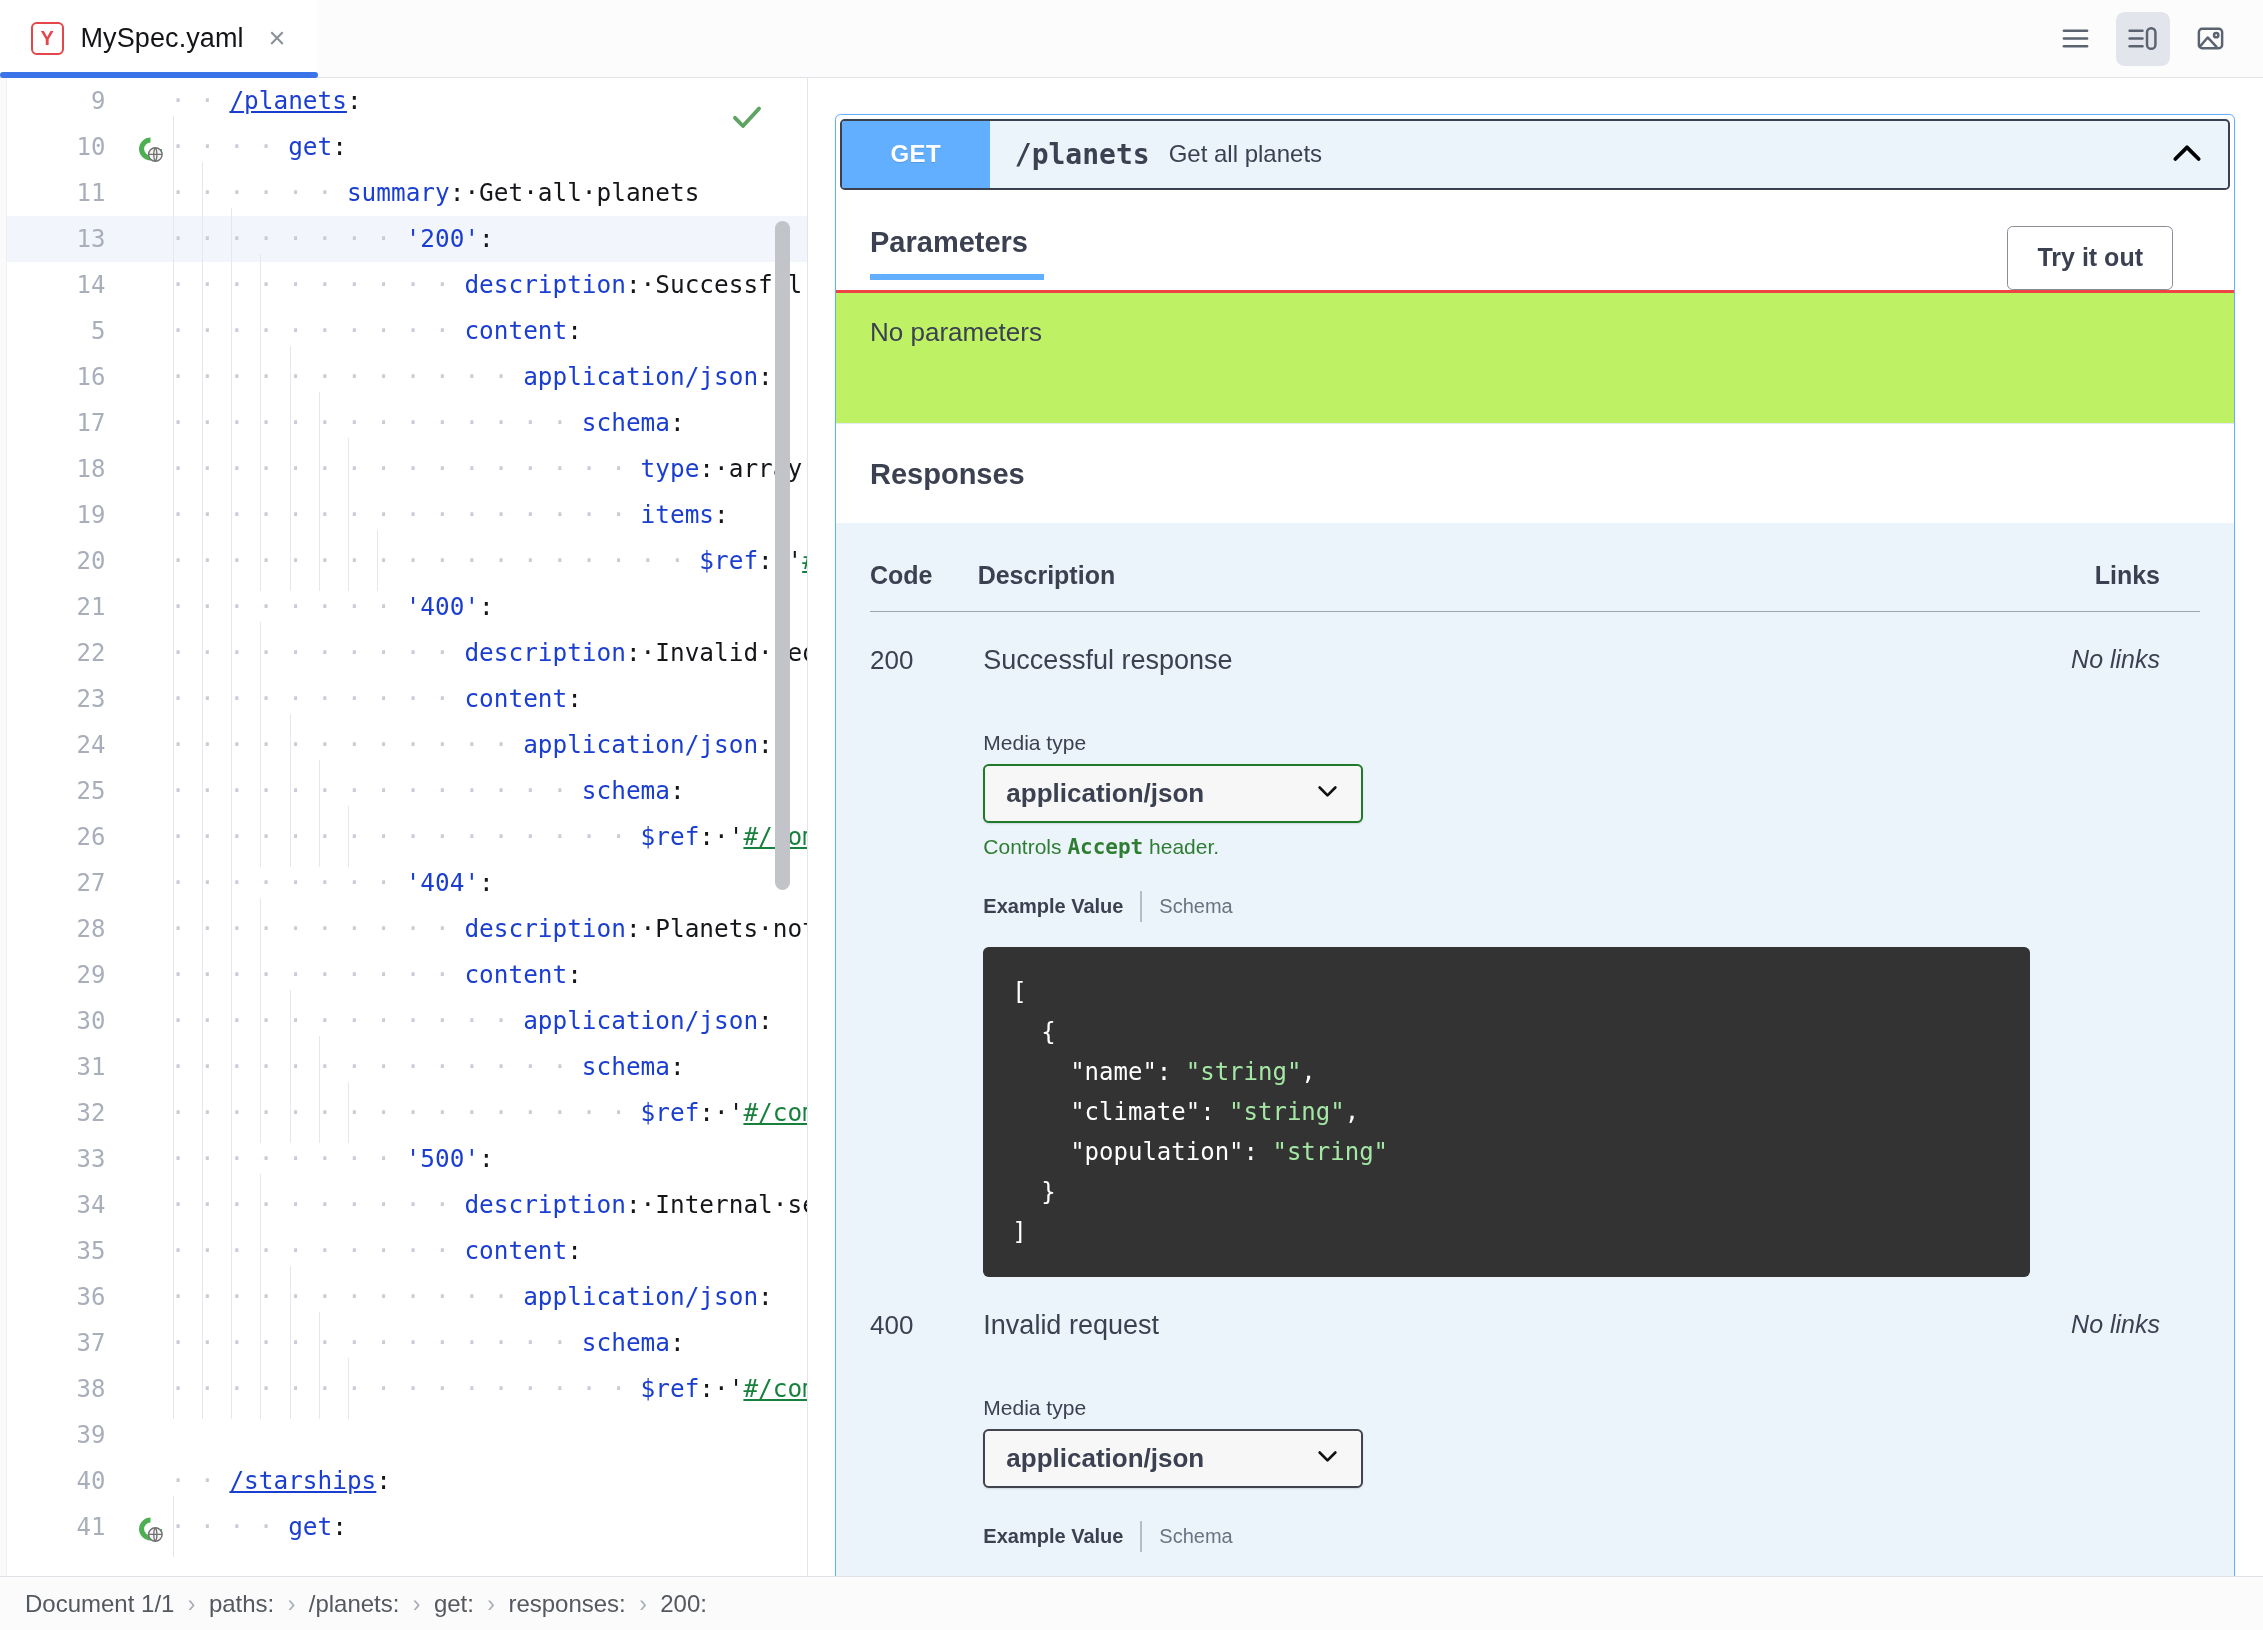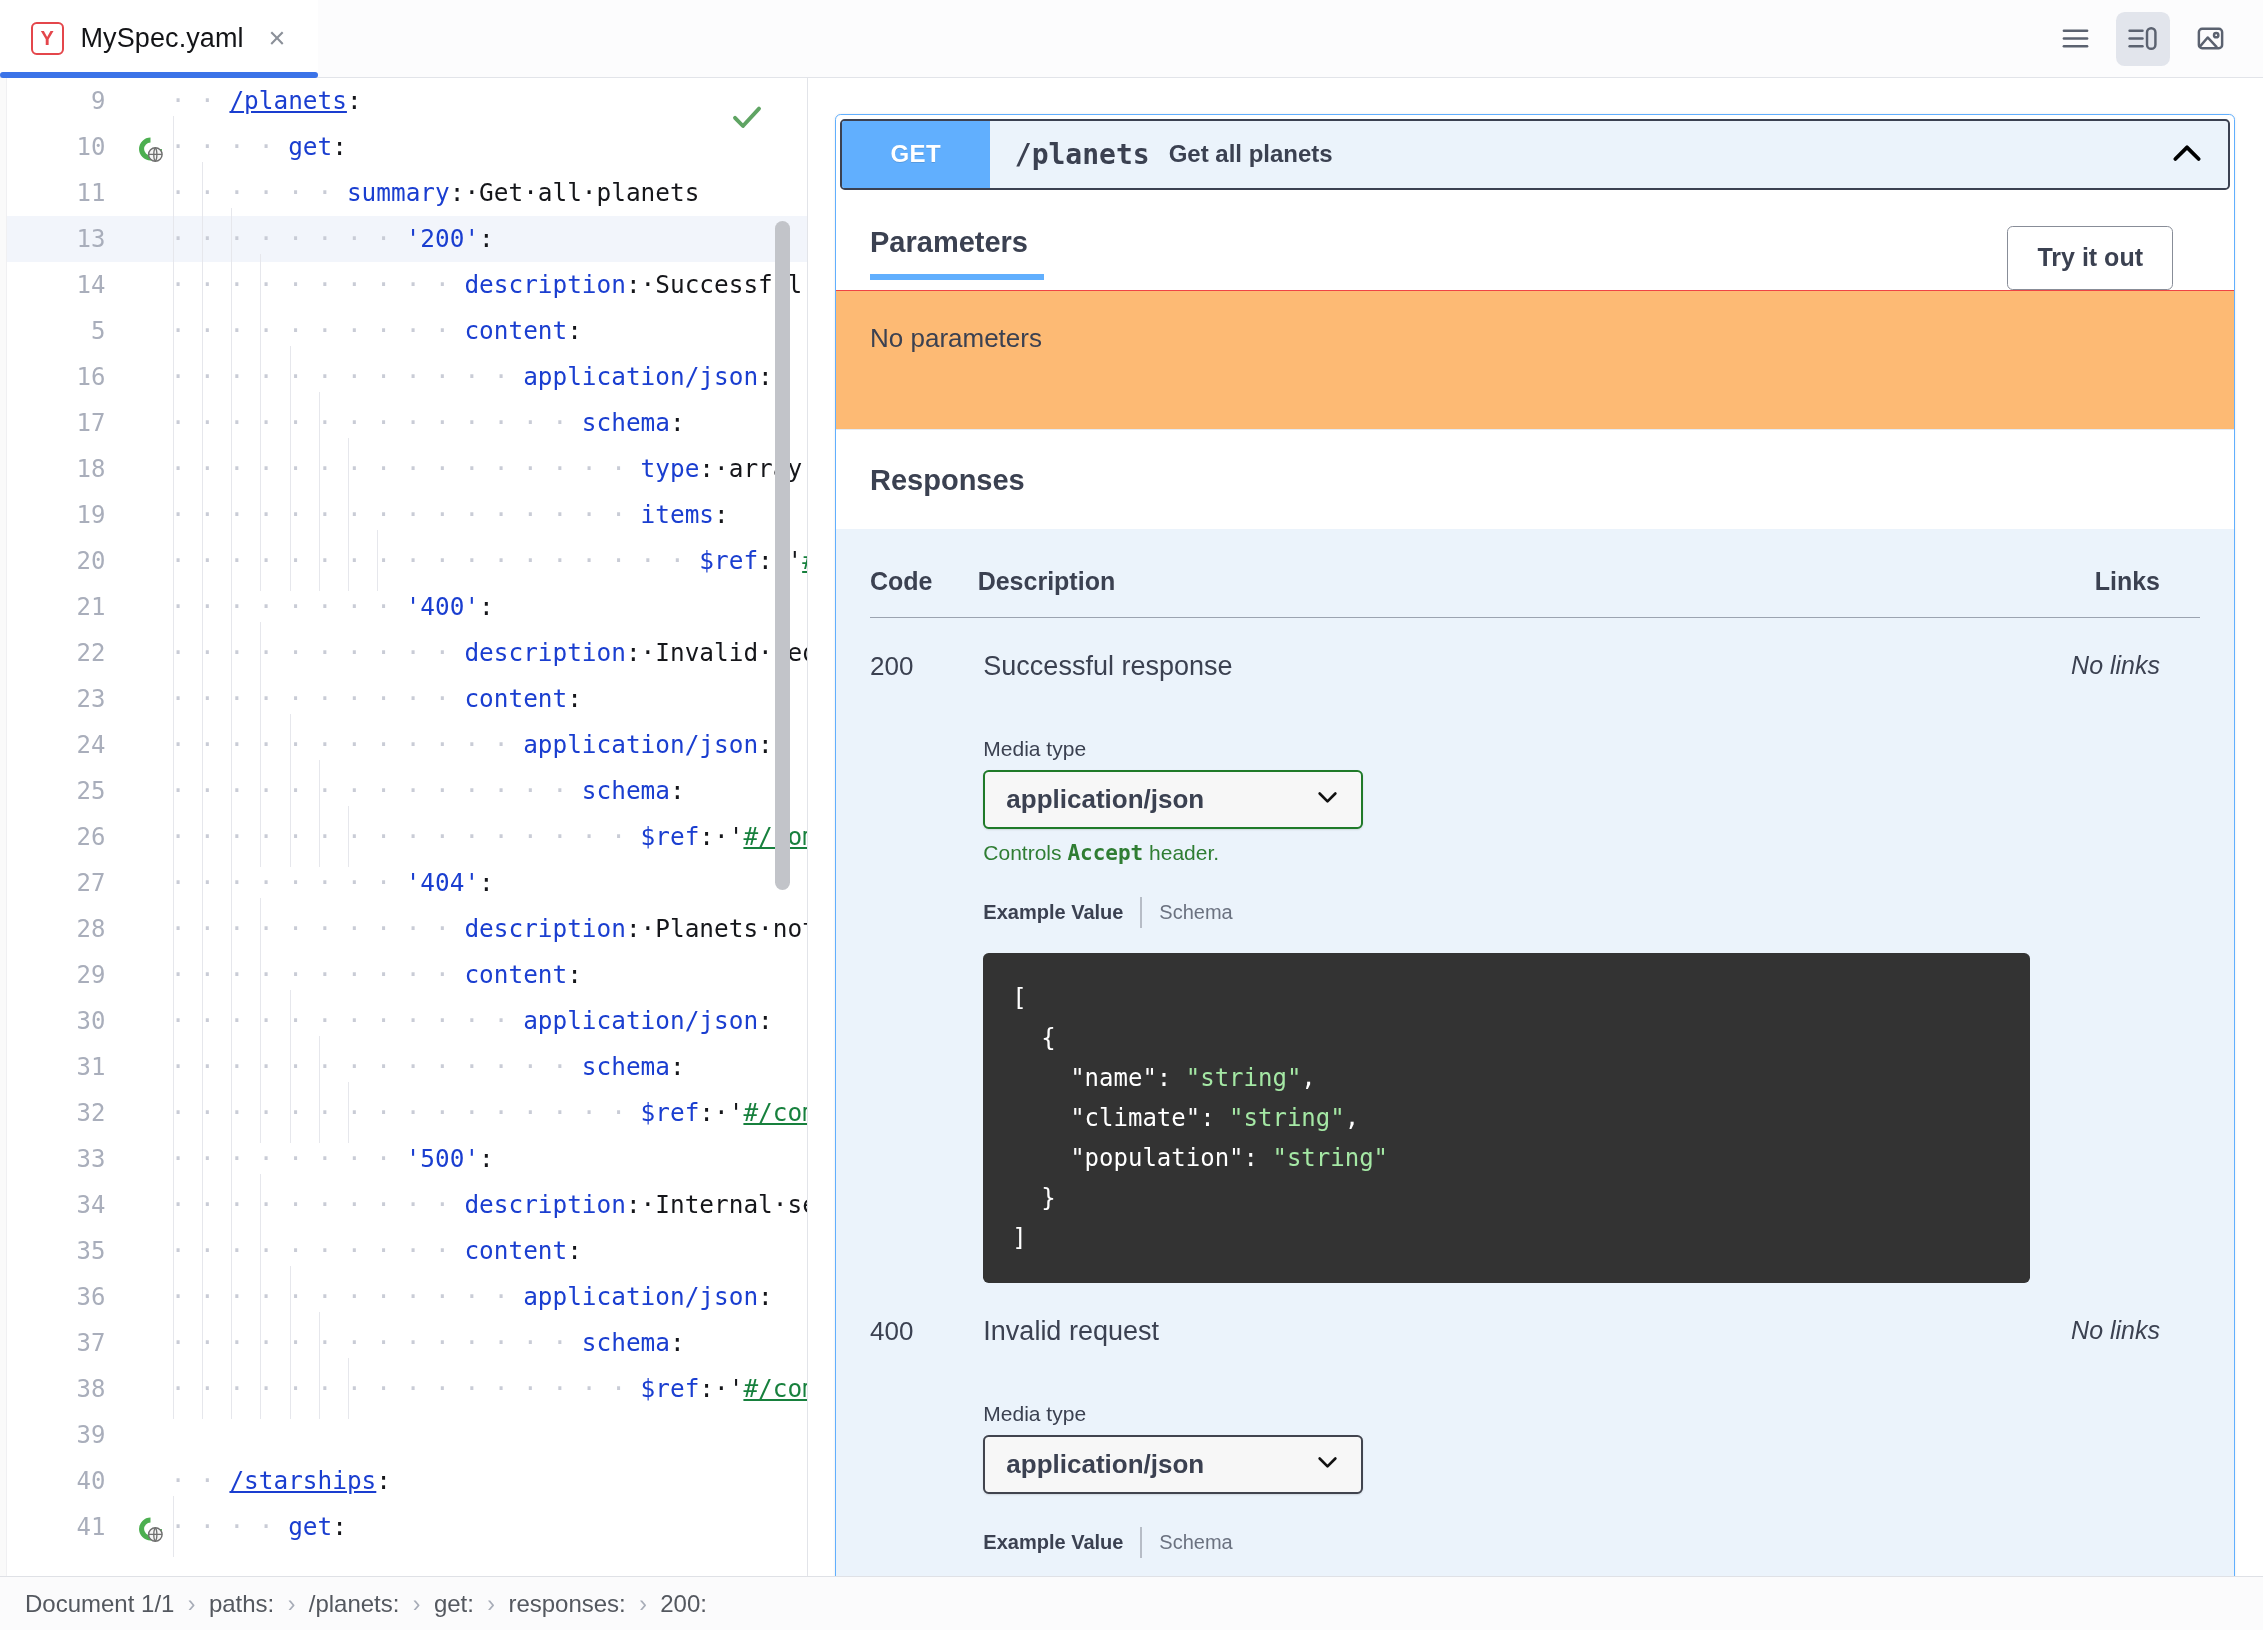--- a/index.html
+++ b/index.html
@@ -137,21 +137,21 @@
     display: flex; align-items: center; justify-content: center;
     border-radius: 1.9px 0 0 1.9px;
     text-shadow: 0 1px 0 rgba(0,0,0,.12);
   }
   .op-path {
     font-family: "DejaVu Sans Mono", monospace;
     font-size: 28px; font-weight: 700; color: #3b4151;
     display: flex; align-items: center; padding-left: 25px;
   }
   .op-desc {
-    font-size: 24px; color: #3b4151; display: flex; align-items: center; padding-left: 19px; font-weight: bold;
+    font-size: 24px; color: #3b4151; display: flex; align-items: center; padding-left: 19px;
   }
   .op-spacer { flex: 1 1 auto; }
   .op-collapse { display: flex; align-items: center; padding-right: 21px; cursor: pointer; }
 
   .op-body { background: #ffffff; }
   .params-head {
     display: flex; align-items: flex-start; justify-content: space-between;
     padding: 32.5px 34px 0 34px; position: relative;
   }
   .tab-parameters {
@@ -166,23 +166,23 @@
     font-size: 25px; color: #3b4151;
     background: #ffffff;
     border: 1.9px solid #888d98;
     border-radius: 5.7px;
     padding: 16.3px 29px;
     font-weight: 700;
     cursor: pointer;
     margin-right: 27px;
   }
   .params-body {
-    background: #fdba74;
-    padding: 32px 34px 75px 34px;
-    border-top: 1px solid #ef4444;
+    background: #bef264;
+    padding: 24px 34px 75px 34px;
+    border-top: 3px solid #ef4444;
   }
   .no-params { font-size: 26px; color: #3b4151; }
 
   .responses-head {
     background: #ffffff;
     padding: 34px 34px 32.5px 34px;
     font-size: 29px; font-weight: 700; color: #3b4151;
     border-top: 1px solid #e4ebf4;
   }
   .responses-body { background: #ebf3fb; padding: 38px 34px 38px 34px; }

